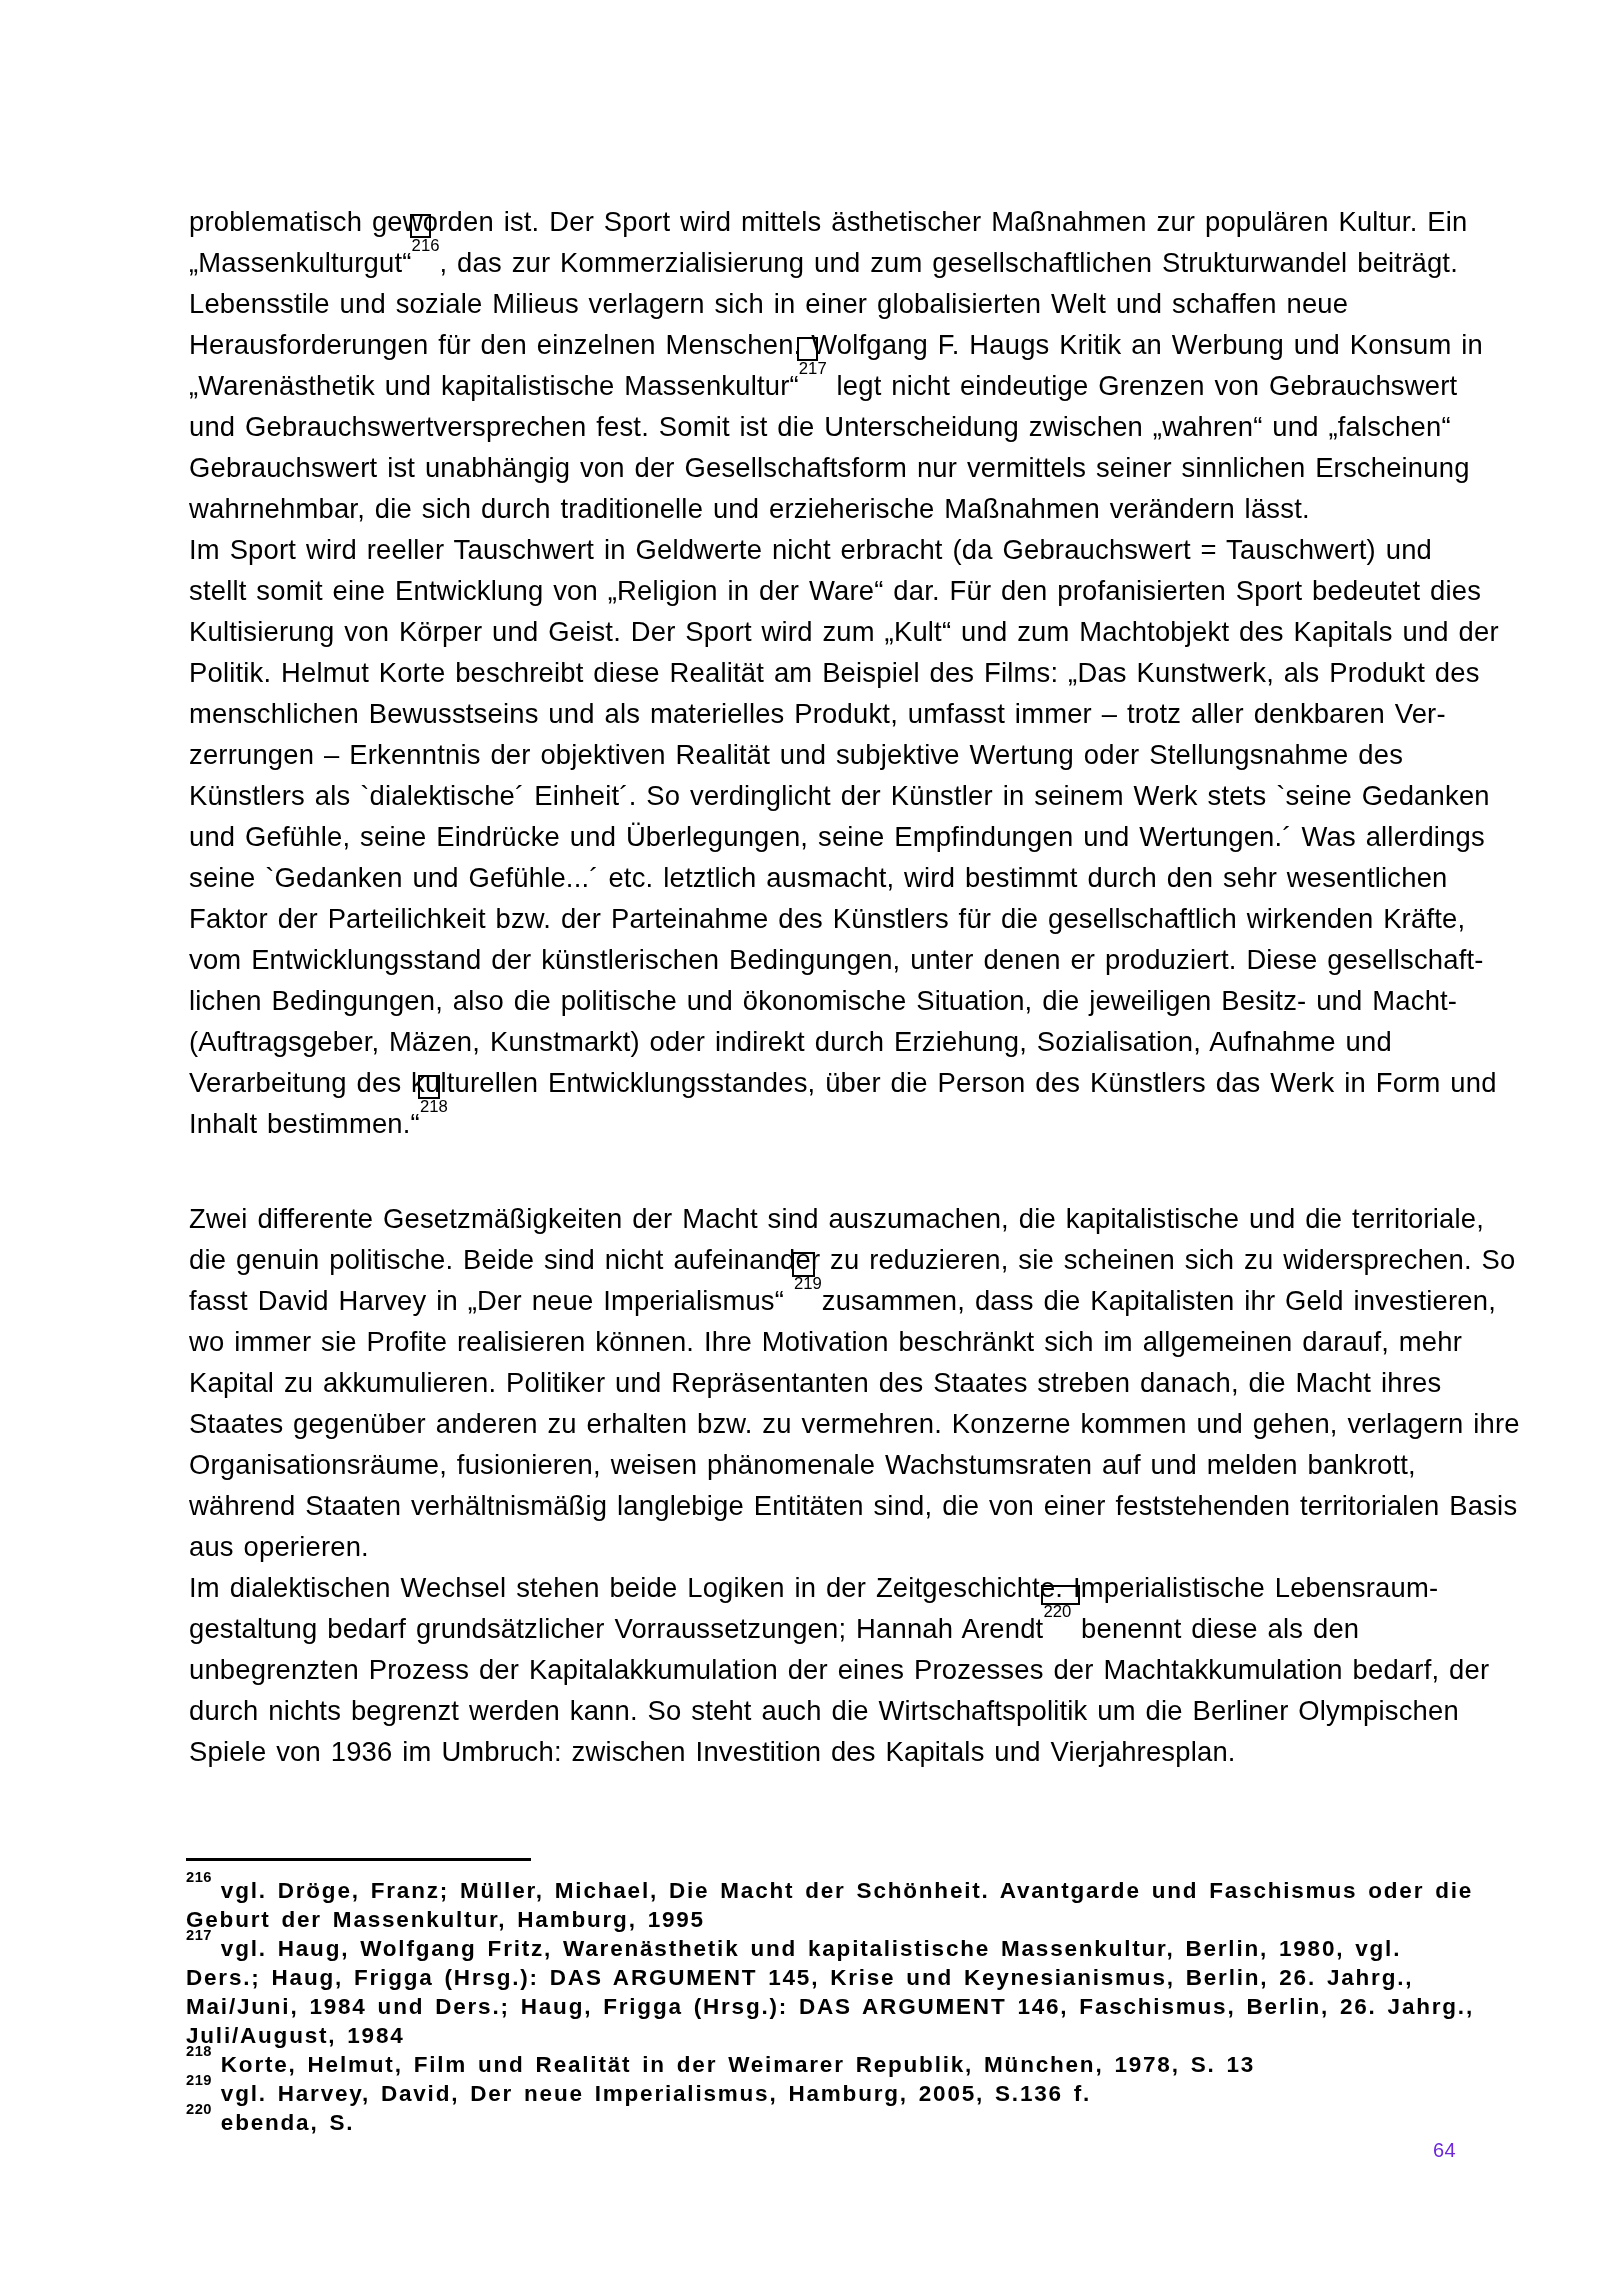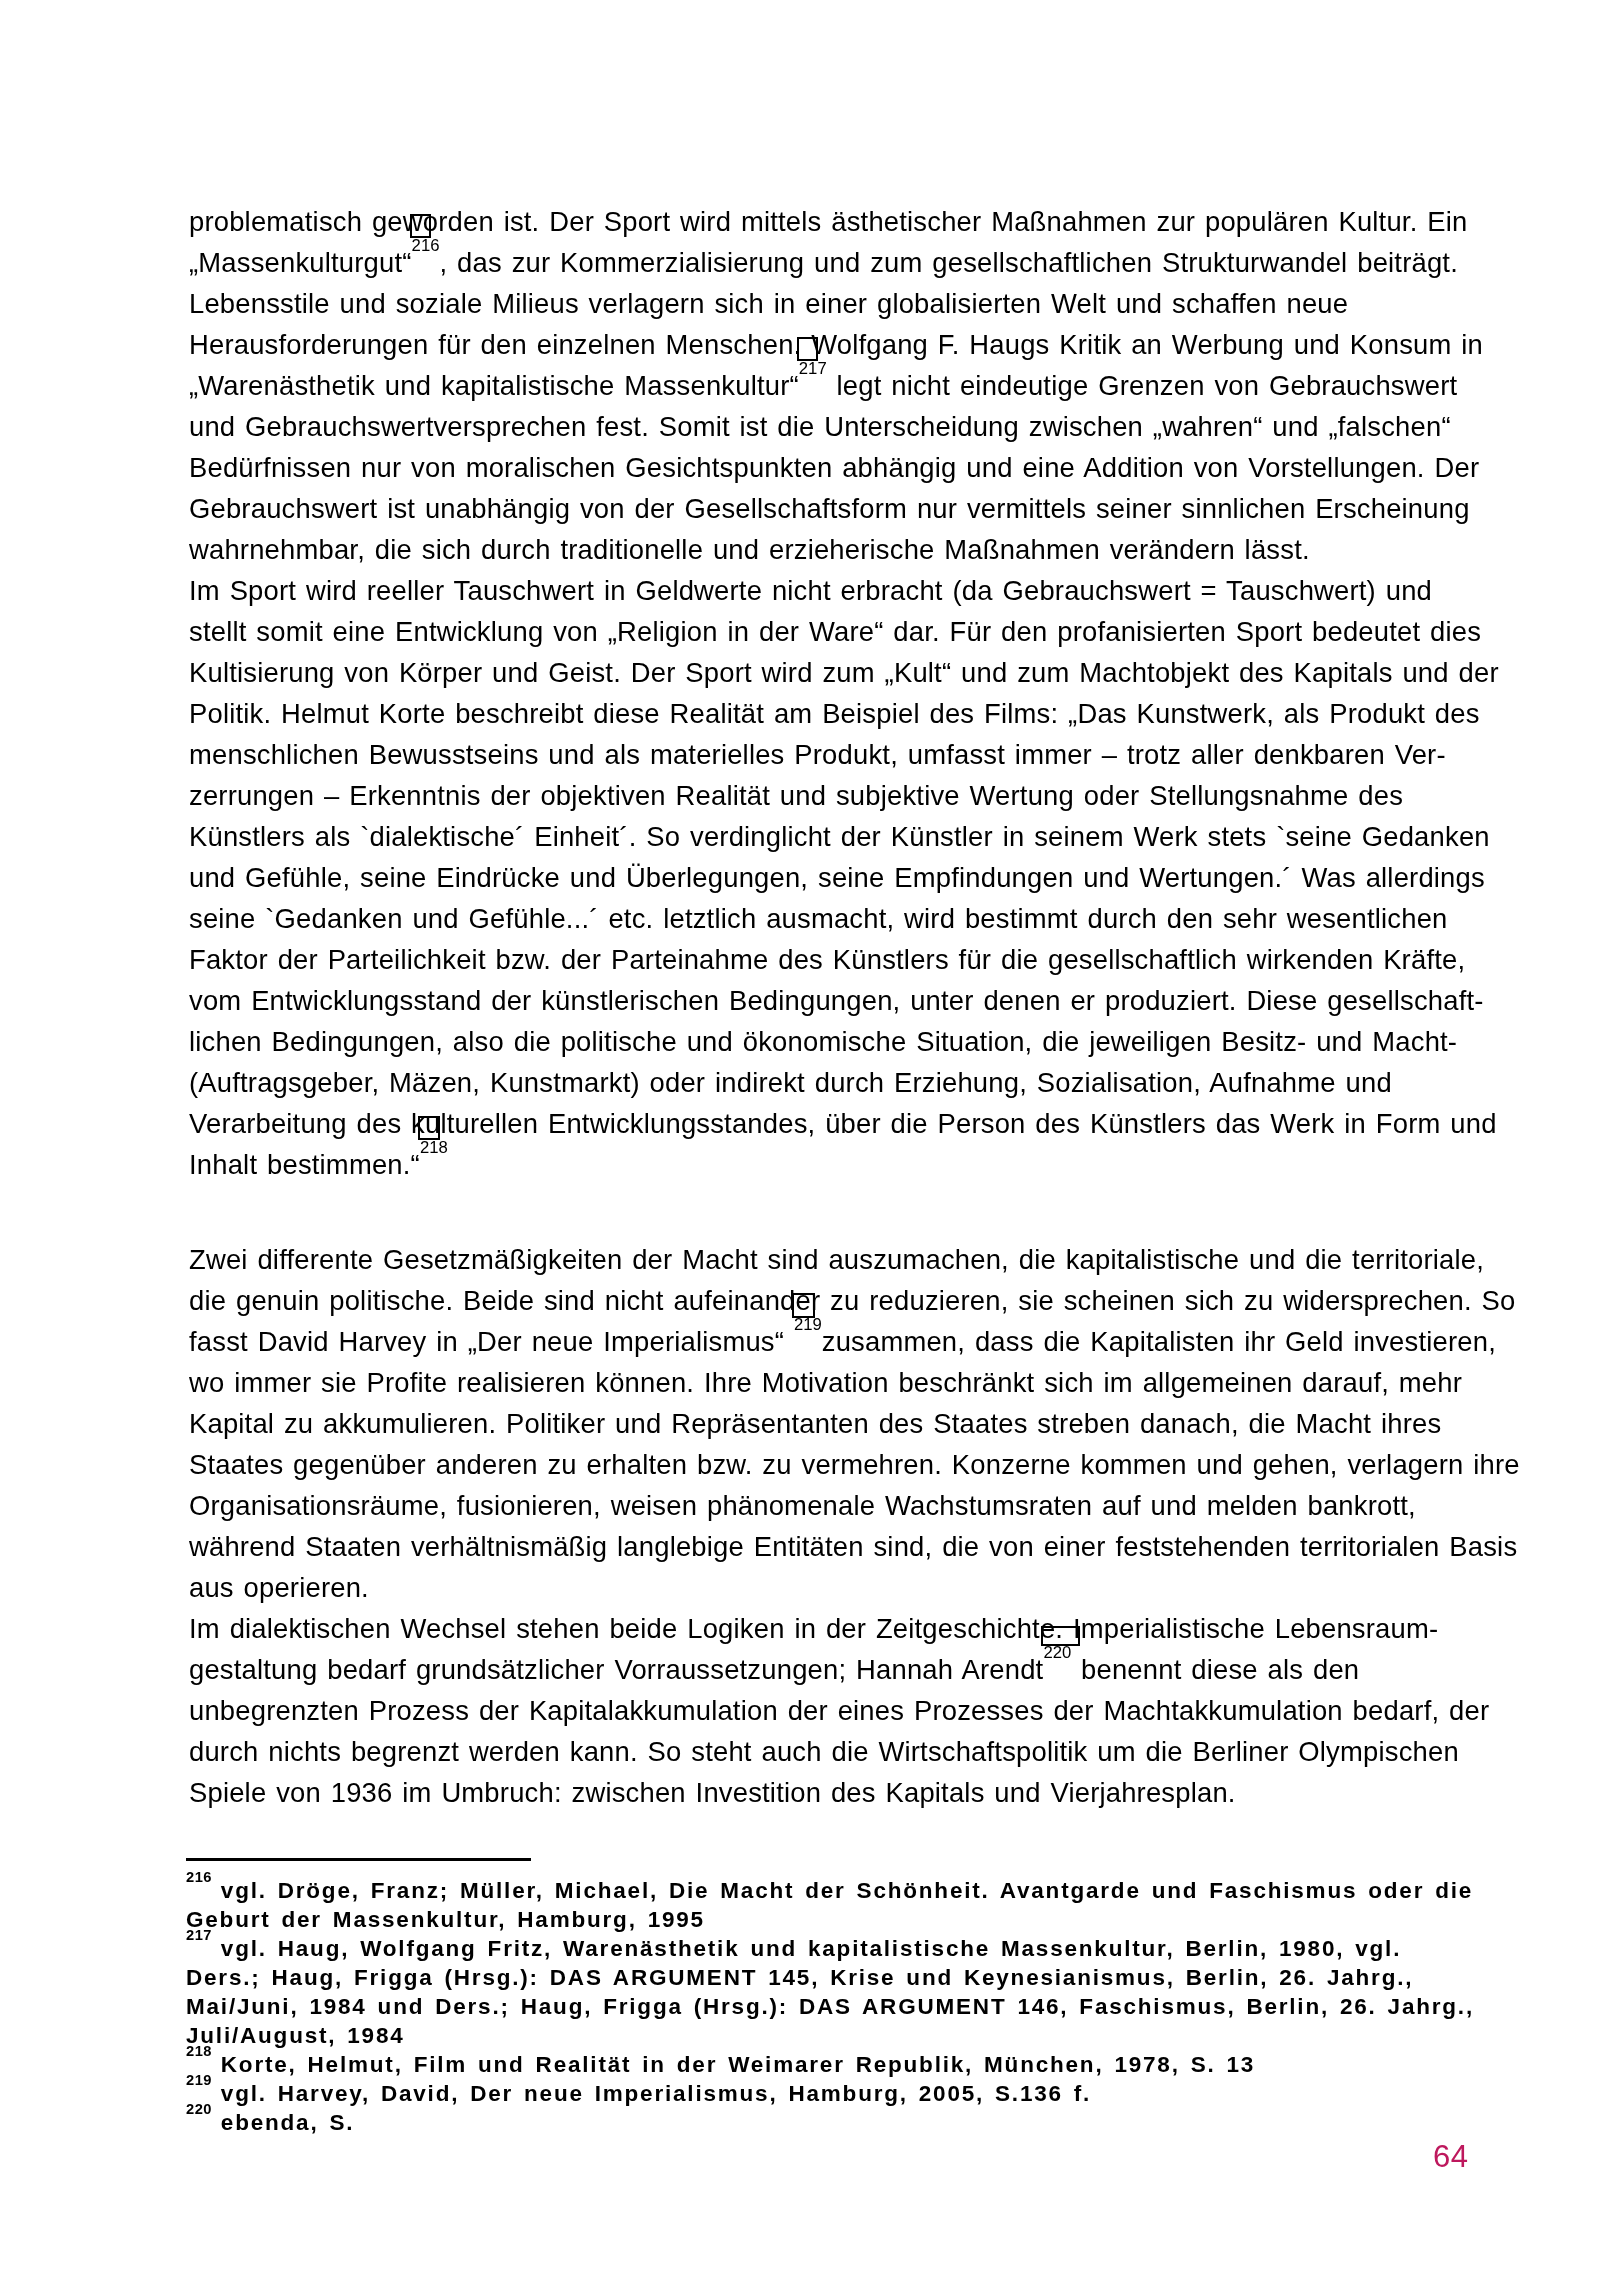--- a/index.html
+++ b/index.html
@@ -57,38 +57,37 @@
   .fnnum{
     font-size:14.7px;
     position:relative;top:-7.8px;
     margin-right:8.8px;
     letter-spacing:0.5px;
     line-height:0;
   }
   .page-number{
     position:absolute;
     left:1433px;top:2139px;
-    font-size:31px;
+    font-size:20px;
     letter-spacing:0.5px;
-    color:#be185d;
+    color:#6d28d9;
   }
 </style>
 </head>
 <body>
 
 <div class="page">
   <div class="body-text">
       <div class="para">
         <div class="line">problematisch geworden ist. Der Sport wird mittels ästhetischer Maßnahmen zur populären Kultur. Ein</div>
         <div class="line">„Massenkulturgut“<span class="fnref" data-ref="216"><span class="fnbox"></span><sup>216</sup></span>, das zur Kommerzialisierung und zum gesellschaftlichen Strukturwandel beiträgt.</div>
         <div class="line">Lebensstile und soziale Milieus verlagern sich in einer globalisierten Welt und schaffen neue</div>
         <div class="line">Herausforderungen für den einzelnen Menschen. Wolfgang F. Haugs Kritik an Werbung und Konsum in</div>
         <div class="line">„Warenästhetik und kapitalistische Massenkultur“<span class="fnref" data-ref="217"><span class="fnbox"></span><sup>217</sup></span> legt nicht eindeutige Grenzen von Gebrauchswert</div>
         <div class="line">und Gebrauchswertversprechen fest. Somit ist die Unterscheidung zwischen „wahren“ und „falschen“</div>
-        <div class="line">Bedürfnissen nur von moralischen Gesichtspunkten abhängig und eine Addition von Vorstellungen. Der</div>
         <div class="line">Gebrauchswert ist unabhängig von der Gesellschaftsform nur vermittels seiner sinnlichen Erscheinung</div>
         <div class="line">wahrnehmbar, die sich durch traditionelle und erzieherische Maßnahmen verändern lässt.</div>
       </div>
       <div class="para">
         <div class="line">Im Sport wird reeller Tauschwert in Geldwerte nicht erbracht (da Gebrauchswert =  Tauschwert) und</div>
         <div class="line">stellt somit eine Entwicklung von „Religion in der Ware“ dar. Für den profanisierten Sport bedeutet dies</div>
         <div class="line">Kultisierung von Körper und Geist. Der Sport wird zum „Kult“ und zum Machtobjekt des Kapitals und der</div>
         <div class="line">Politik. Helmut Korte beschreibt diese Realität am Beispiel des Films: „Das Kunstwerk, als Produkt des</div>
         <div class="line">menschlichen Bewusstseins und als materielles Produkt, umfasst immer – trotz aller denkbaren Ver-</div>
         <div class="line">zerrungen – Erkenntnis der objektiven Realität und subjektive Wertung oder Stellungsnahme des</div>

